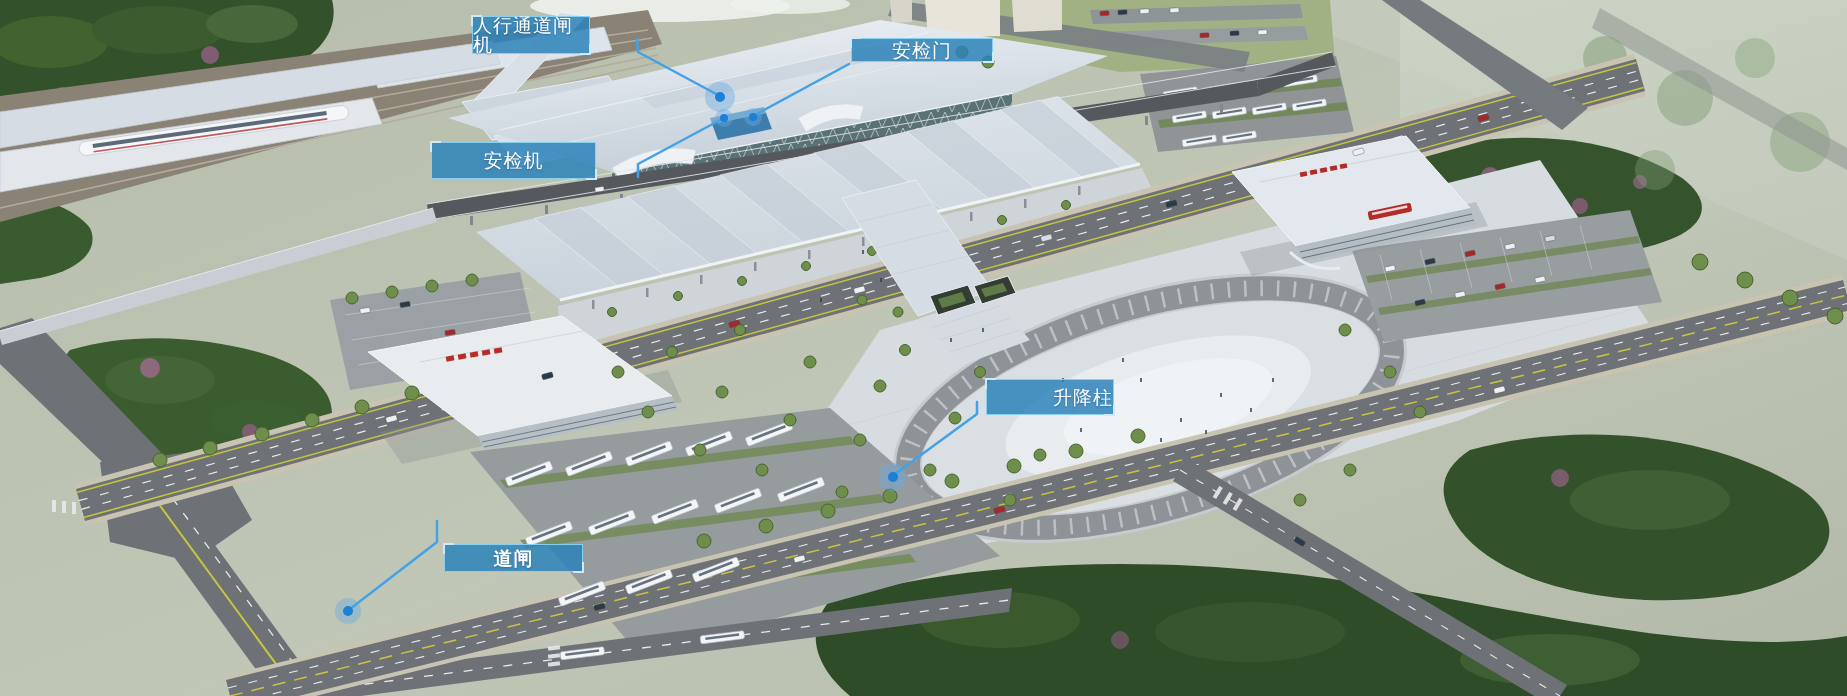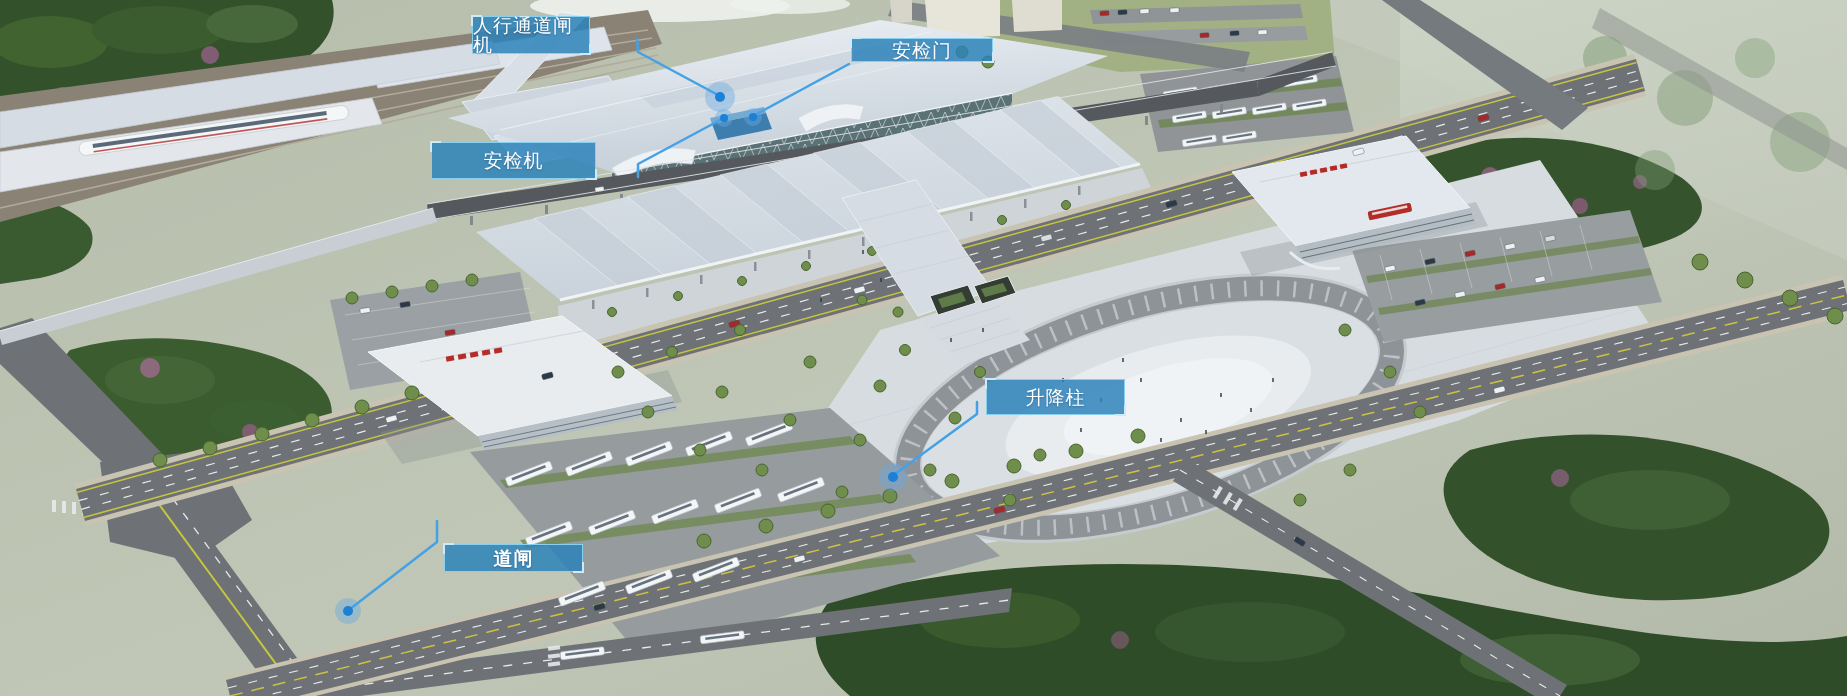--- a/index.html
+++ b/index.html
@@ -615,20 +615,20 @@
 
 <div class="callout" style="left: 472px; top: 16px; width: 118px; height: 38px;">
   <span>人行通道闸机</span>
 </div>
 <div class="callout" style="left: 851px; top: 38px; width: 142px; height: 24px;">
   <span>安检门</span>
 </div>
 <div class="callout" style="left: 431px; top: 142px; width: 165px; height: 37px;">
   <span>安检机</span>
 </div>
-<div class="callout" style="left: 986px; top: 379px; width: 139px; height: 36px;">
+<div class="callout" style="left: 986px; top: 379px; width: 128px; height: 36px; justify-content: flex-end;">
   <span>升降柱</span>
 </div>
 <div class="callout" style="left: 444px; top: 544px; width: 139px; height: 28px; font-weight: bold;">
   <span>道闸</span>
 </div>
 
 </div>
 
 </body></html>

